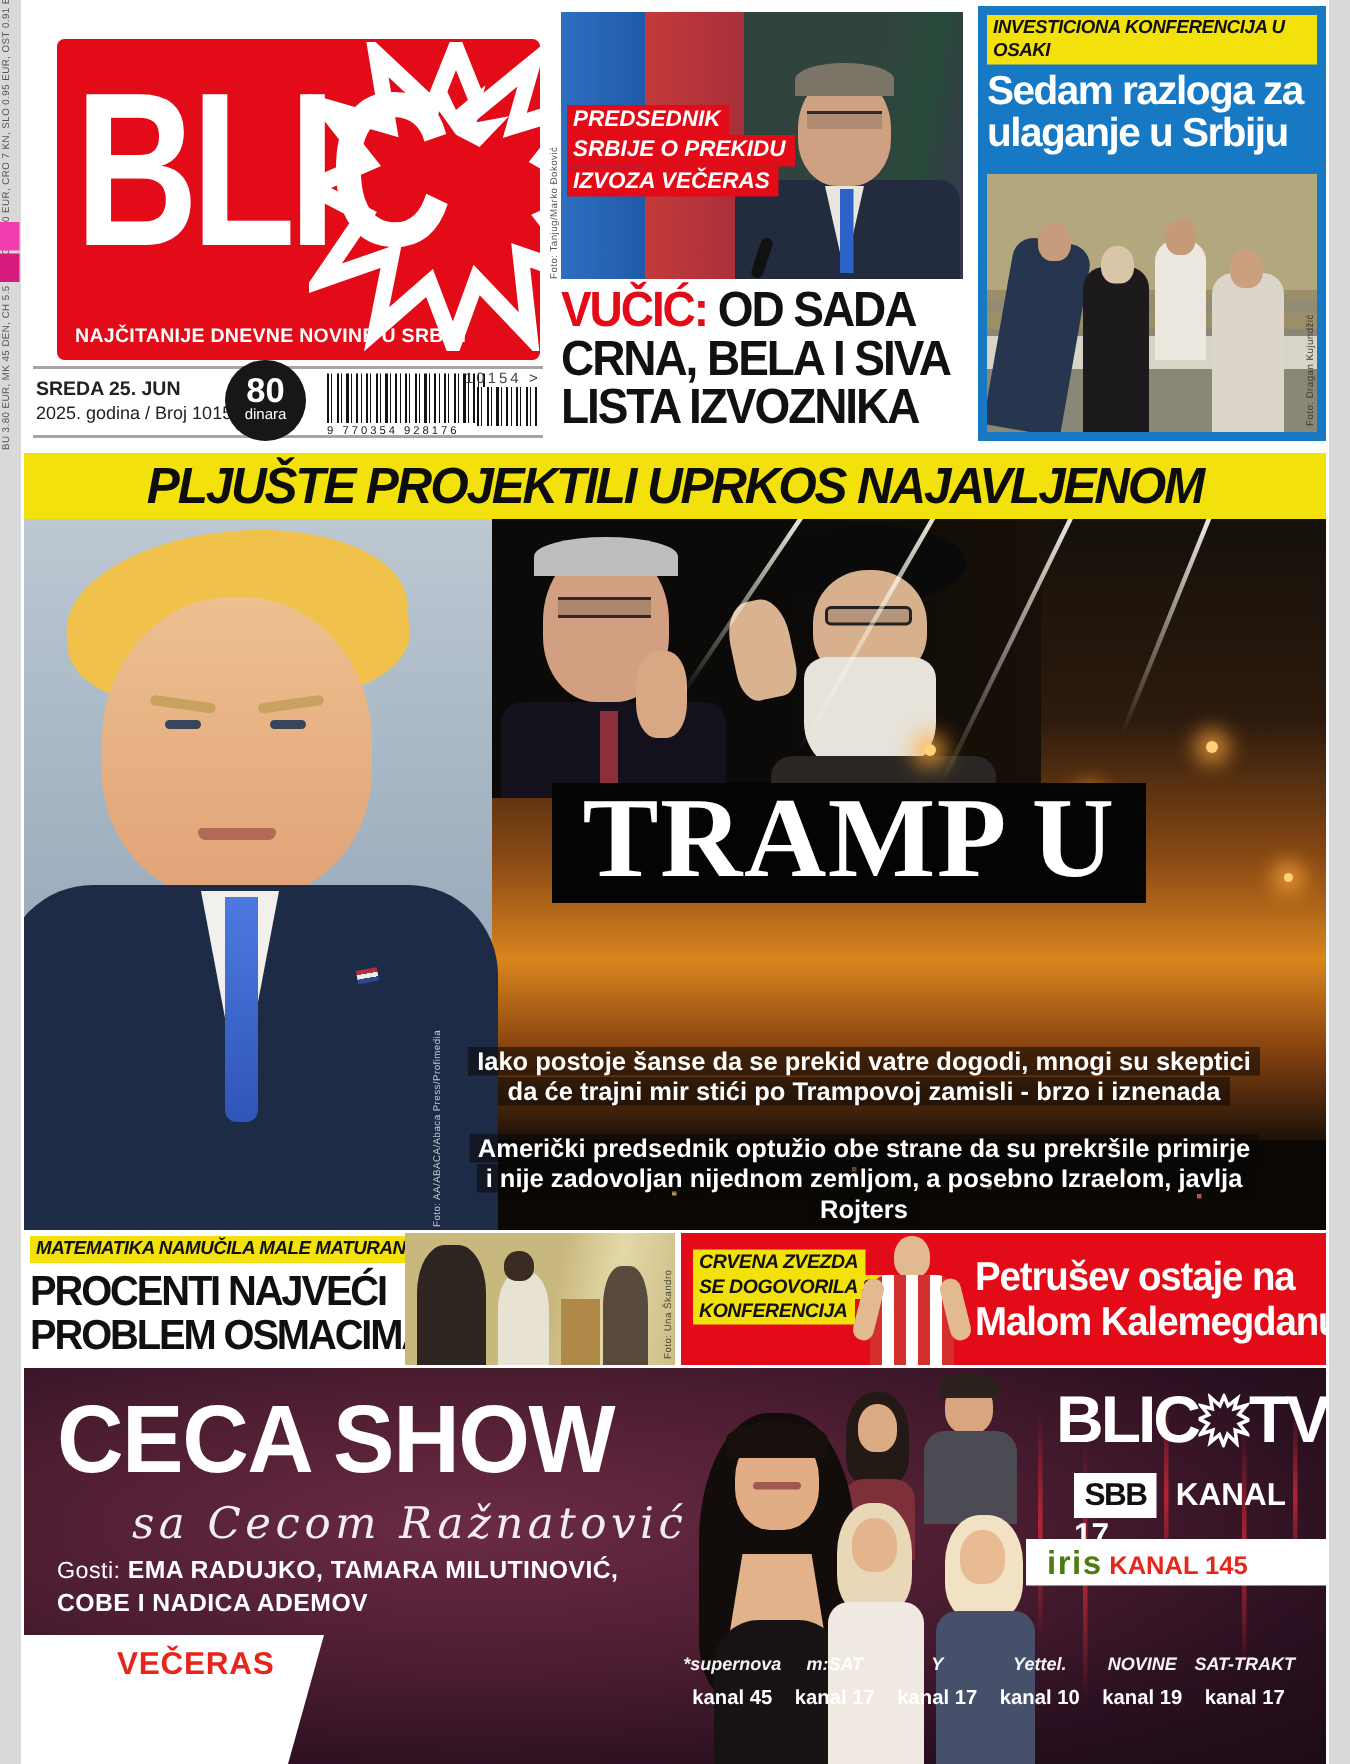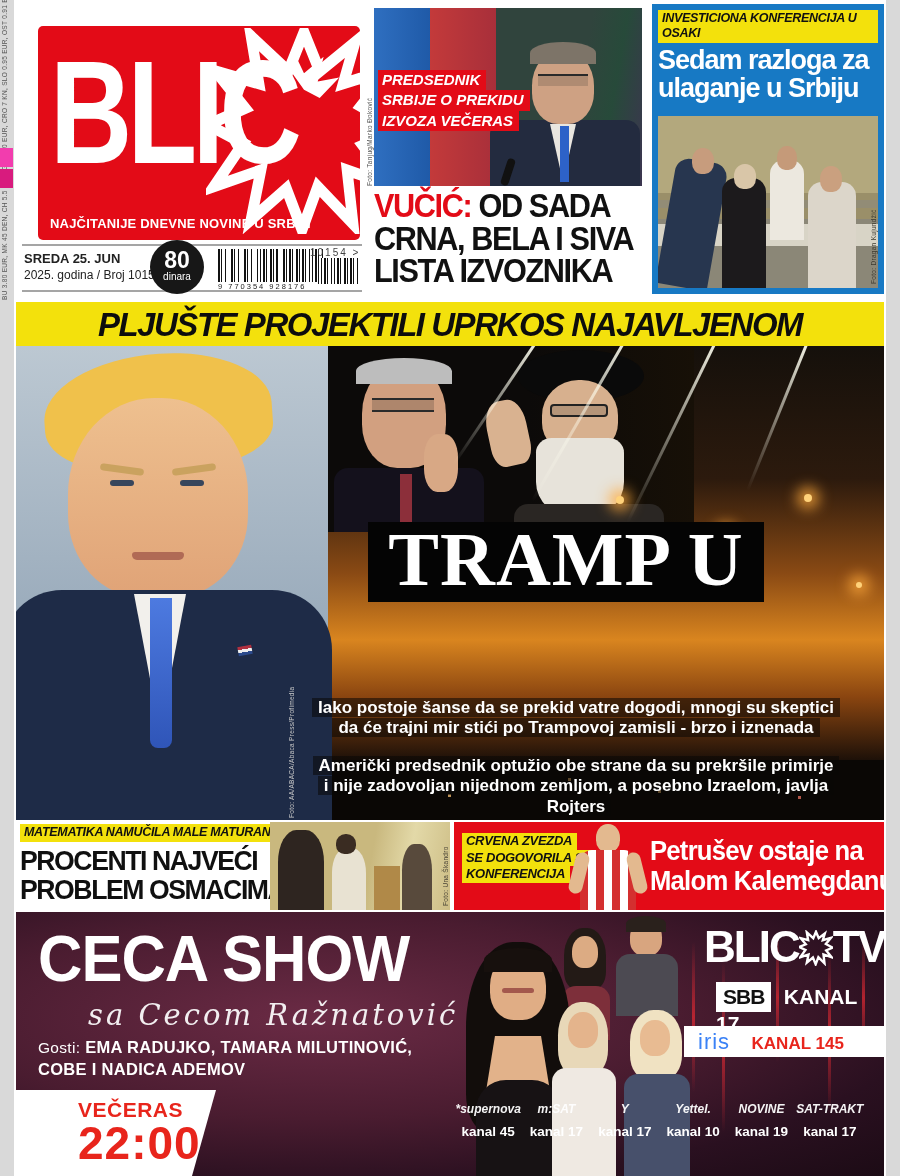--- a/index.html
+++ b/index.html
@@ -74,22 +74,22 @@
   #ad-title { position:absolute; left:22px; top:10px; font-size:64px; font-weight:bold; color:#fff; letter-spacing:-1px; transform:scaleX(.96); transform-origin:left top; white-space:nowrap; }
   #ad-script { position:absolute; left:72px; top:86px; font-family:"DejaVu Serif",serif; font-style:italic; font-size:29px; color:#f2eef0; letter-spacing:3px; white-space:nowrap; }
   .gosti { position:absolute; left:22px; color:#fff; font-weight:bold; font-size:16.5px; letter-spacing:.3px; white-space:nowrap; }
   .gosti .lbl { font-weight:normal; font-size:15.5px; }
   #blictv { position:absolute; left:688px; top:10px; width:180px; text-align:center; color:#fff; font-weight:bold; font-size:44px; letter-spacing:-2px; white-space:nowrap; }
   #blictv svg { vertical-align:-4px; }
   #sbb-row { position:absolute; left:700px; top:70px; }
   #sbb-box { display:inline-block; background:#fff; color:#111; font-weight:bold; font-size:21px; padding:3px 7px; letter-spacing:-1px; }
   #sbb-chan { color:#fff; font-weight:bold; font-size:21px; margin-left:8px; letter-spacing:0; }
   #iris-strip { position:absolute; left:668px; top:114px; width:200px; height:31px; background:#fff; line-height:31px; padding-left:14px; white-space:nowrap; }
-  #iris-logo { color:#3b82f6; font-weight:normal; font-size:22px; letter-spacing:1px; }
-  #iris-chan { color:#e8251c; font-weight:bold; font-size:17px; margin-left:17px; }
+  #iris-logo { color:#4d7c0f; font-weight:bold; font-size:22px; letter-spacing:1px; }
+  #iris-chan { color:#e8251c; font-weight:bold; font-size:17px; margin-left:0; }
   #providers { position:absolute; left:438px; top:190px; width:410px; display:flex; }
   .prov { flex:1 1 0; text-align:center; color:#fff; }
   .prov .pname { font-size:12px; font-weight:bold; font-style:italic; opacity:.95; white-space:nowrap; }
   .prov .pchan { font-size:13.5px; font-weight:bold; margin-top:8px; white-space:nowrap; }
   #veceras { position:absolute; left:0; top:178px; width:200px; height:86px; background:#fff; clip-path:polygon(0 0,100% 0,88% 100%,0 100%); padding:8px 0 0 62px; }
   #veceras .when { color:#e8251c; font-weight:bold; font-size:21px; letter-spacing:.5px; }
   #veceras .time { color:#e8251c; font-weight:bold; font-size:46px; line-height:1; letter-spacing:1px; margin-top:-2px; }
 
   
   .head { position:absolute; border-radius:48% 48% 42% 42%; }
@@ -348,16 +348,15 @@
           <div class="pchan">kanal 19</div>
         </div>
       <div class="prov">
           <div class="pname">SAT-TRAKT</div>
           <div class="pchan">kanal 17</div>
         </div>
     </div>
 
     <div id="veceras">
       <div class="when">VEČERAS</div>
-      <div class="time">22:00</div>
     </div>
   </div>
 </div>
 
 </body></html>

